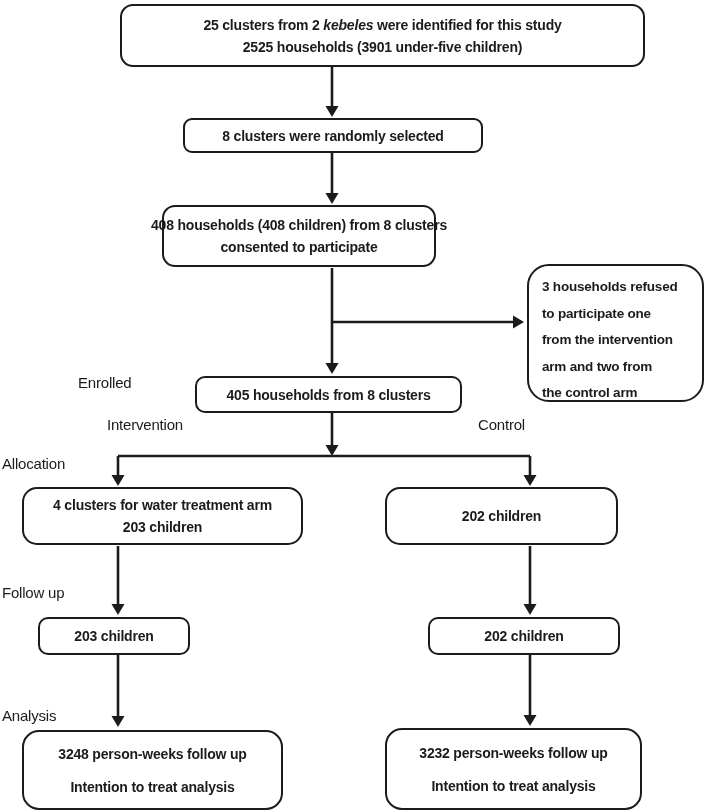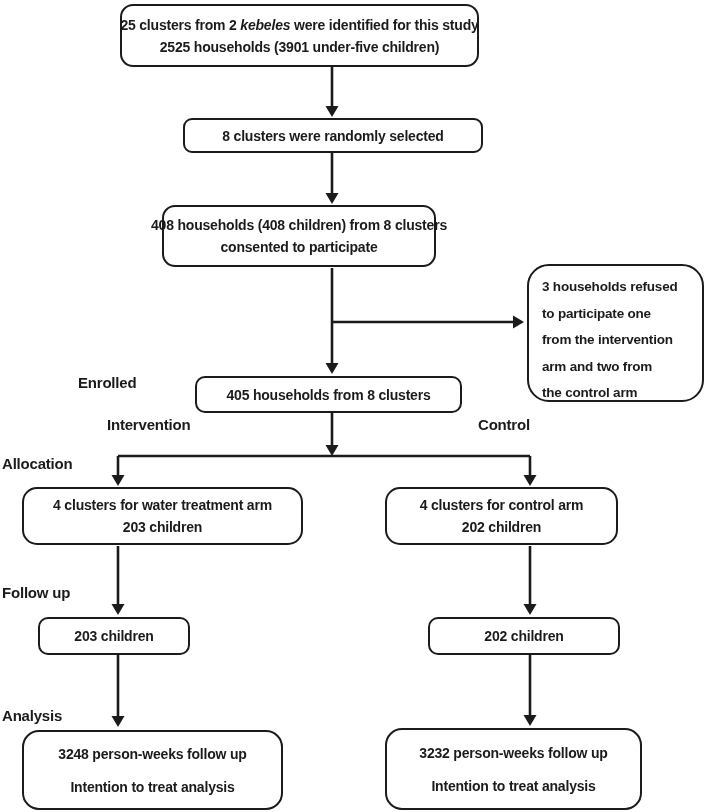--- a/index.html
+++ b/index.html
@@ -45,21 +45,21 @@
     padding:8px 8px 0 13px;
     font-size:13.5px;
     line-height:26.5px;
   }
   .box-analysis{
     line-height:20px;
     row-gap:13px;
   }
   .stage-label{
     position:absolute;
-    font-weight:700;
+    font-weight:400;
     font-size:15px;
     letter-spacing:-0.2px;
     white-space:nowrap;
     color:#1b1b1b;
   }
 </style>
 </head>
 <body>
 
 <div class="canvas">
@@ -87,21 +87,21 @@
       <polygon points="325.5,445 338.5,445 332,456"></polygon>
       <polygon points="111.5,475 124.5,475 118,486"></polygon>
       <polygon points="523.5,475 536.5,475 530,486"></polygon>
       <polygon points="111.5,604 124.5,604 118,615"></polygon>
       <polygon points="523.5,604 536.5,604 530,615"></polygon>
       <polygon points="111.5,716 124.5,716 118,727"></polygon>
       <polygon points="523.5,715 536.5,715 530,726"></polygon>
     </g>
   </svg>
 
-  <div class="box" style="left:120px;top:4px;width:359px;height:63px;border-radius:13px;">
+  <div class="box" style="left:120px;top:4px;width:525px;height:63px;border-radius:13px;">
     <div class="line"><span>25 clusters from 2 </span><span class="it">kebeles</span><span> were identified for this study</span></div>
     <div class="line">2525 households (3901 under-five children)</div>
   </div>
 
   <div class="box" style="left:183px;top:118px;width:300px;height:35px;border-radius:9px;">
     <div class="line">8 clusters were randomly selected</div>
   </div>
 
   <div class="box" style="left:162px;top:205px;width:274px;height:62px;border-radius:13px;">
     <div class="line">408 households (408 children) from 8 clusters</div>
@@ -119,21 +119,20 @@
   <div class="box" style="left:195px;top:376px;width:267px;height:37px;border-radius:10px;">
     <div class="line">405 households from 8 clusters</div>
   </div>
 
   <div class="box" style="left:22px;top:487px;width:281px;height:58px;border-radius:15px;">
     <div class="line">4 clusters for water treatment arm</div>
     <div class="line">203 children</div>
   </div>
 
   <div class="box" style="left:385px;top:487px;width:233px;height:58px;border-radius:15px;">
-    <div class="line">4 clusters for control arm</div>
     <div class="line">202 children</div>
   </div>
 
   <div class="box" style="left:38px;top:617px;width:152px;height:38px;border-radius:10px;">
     <div class="line">203 children</div>
   </div>
 
   <div class="box" style="left:428px;top:617px;width:192px;height:38px;border-radius:10px;">
     <div class="line">202 children</div>
   </div>

